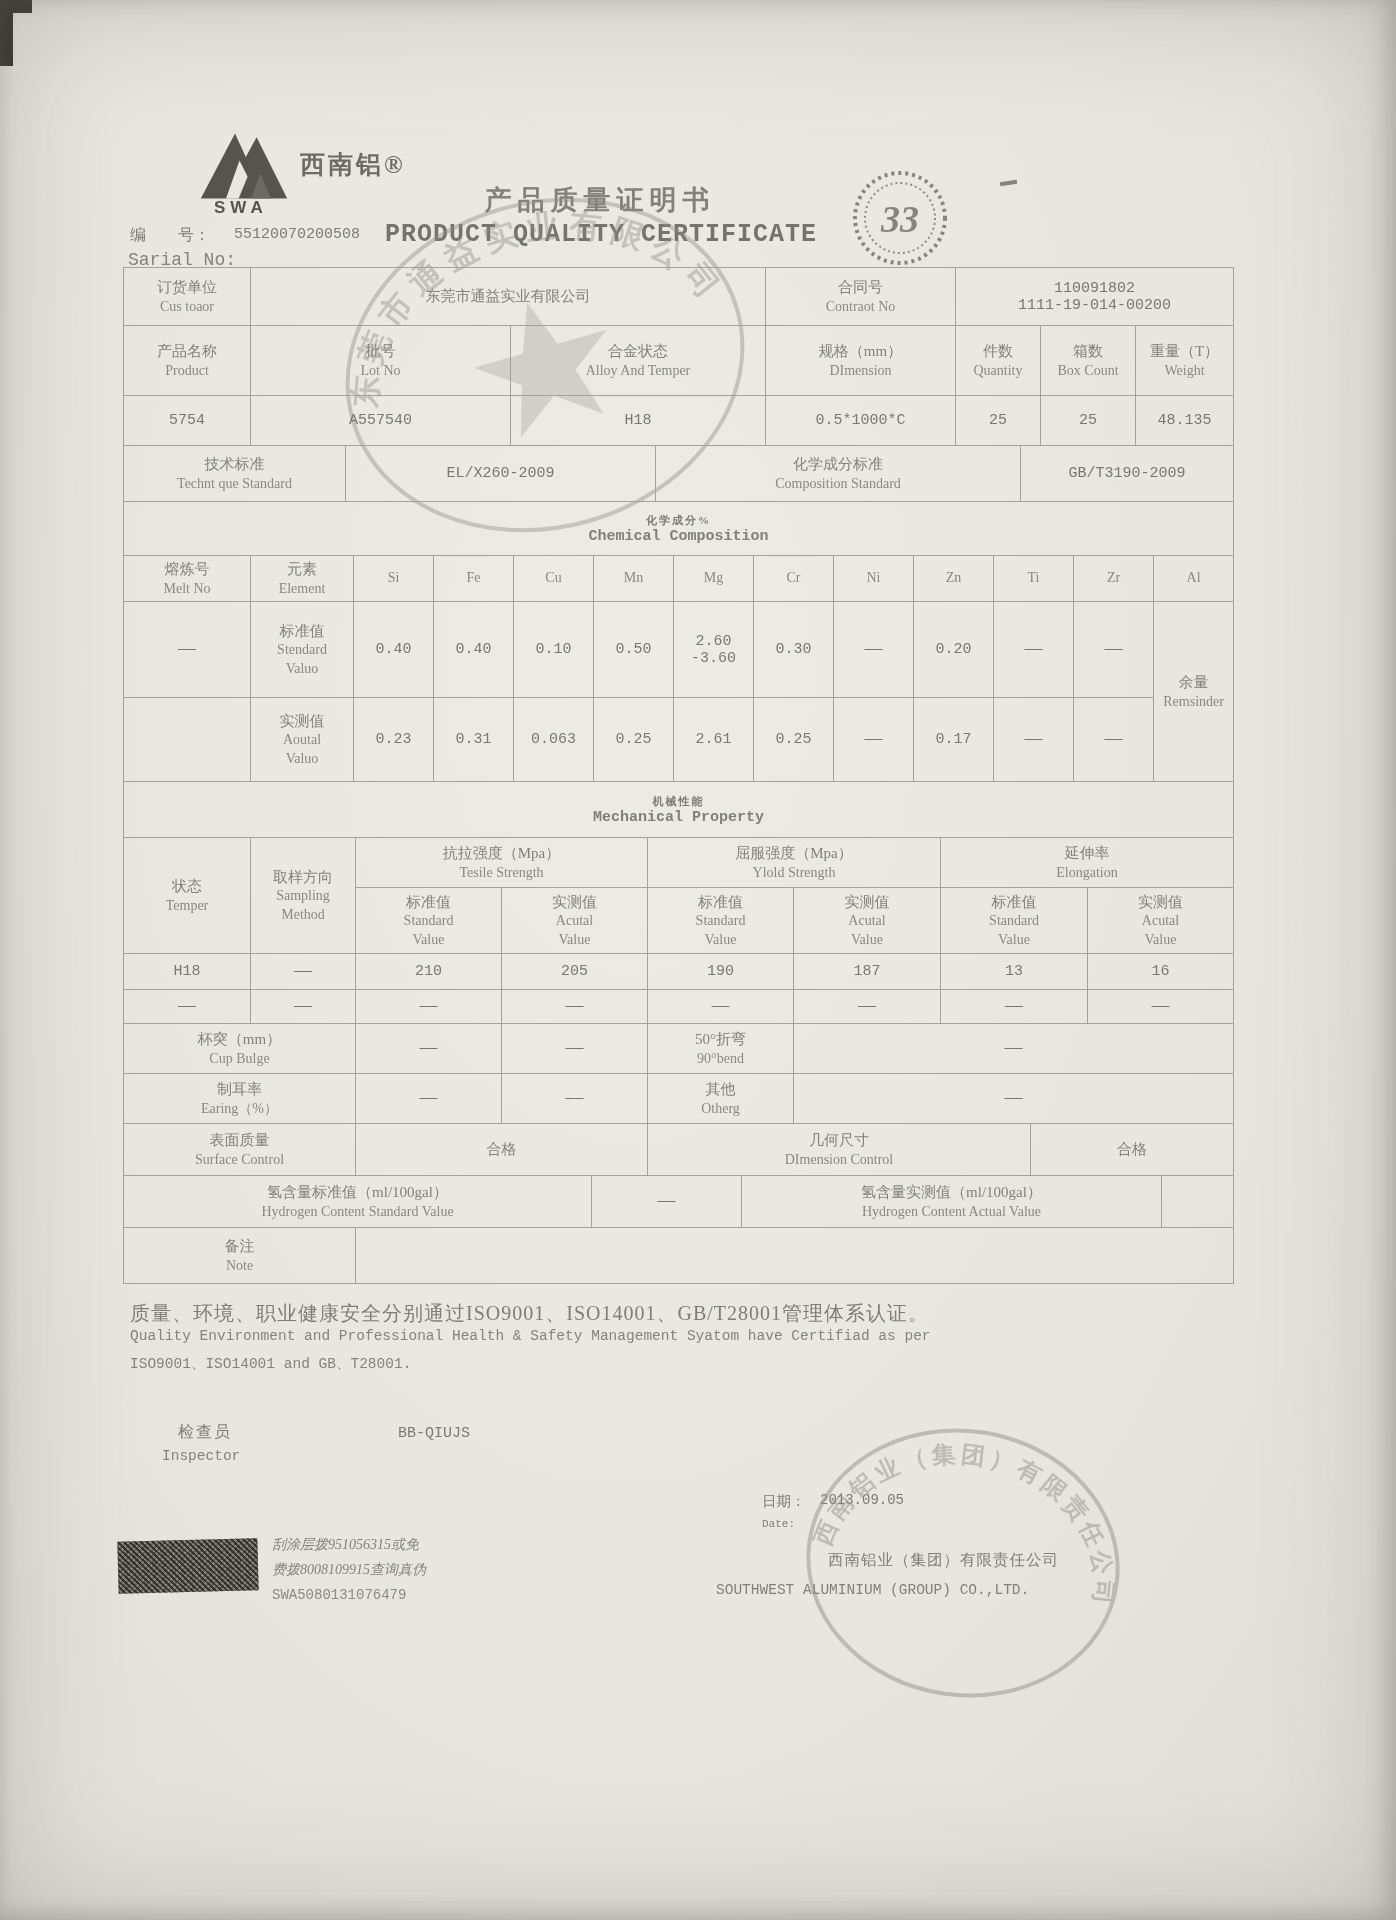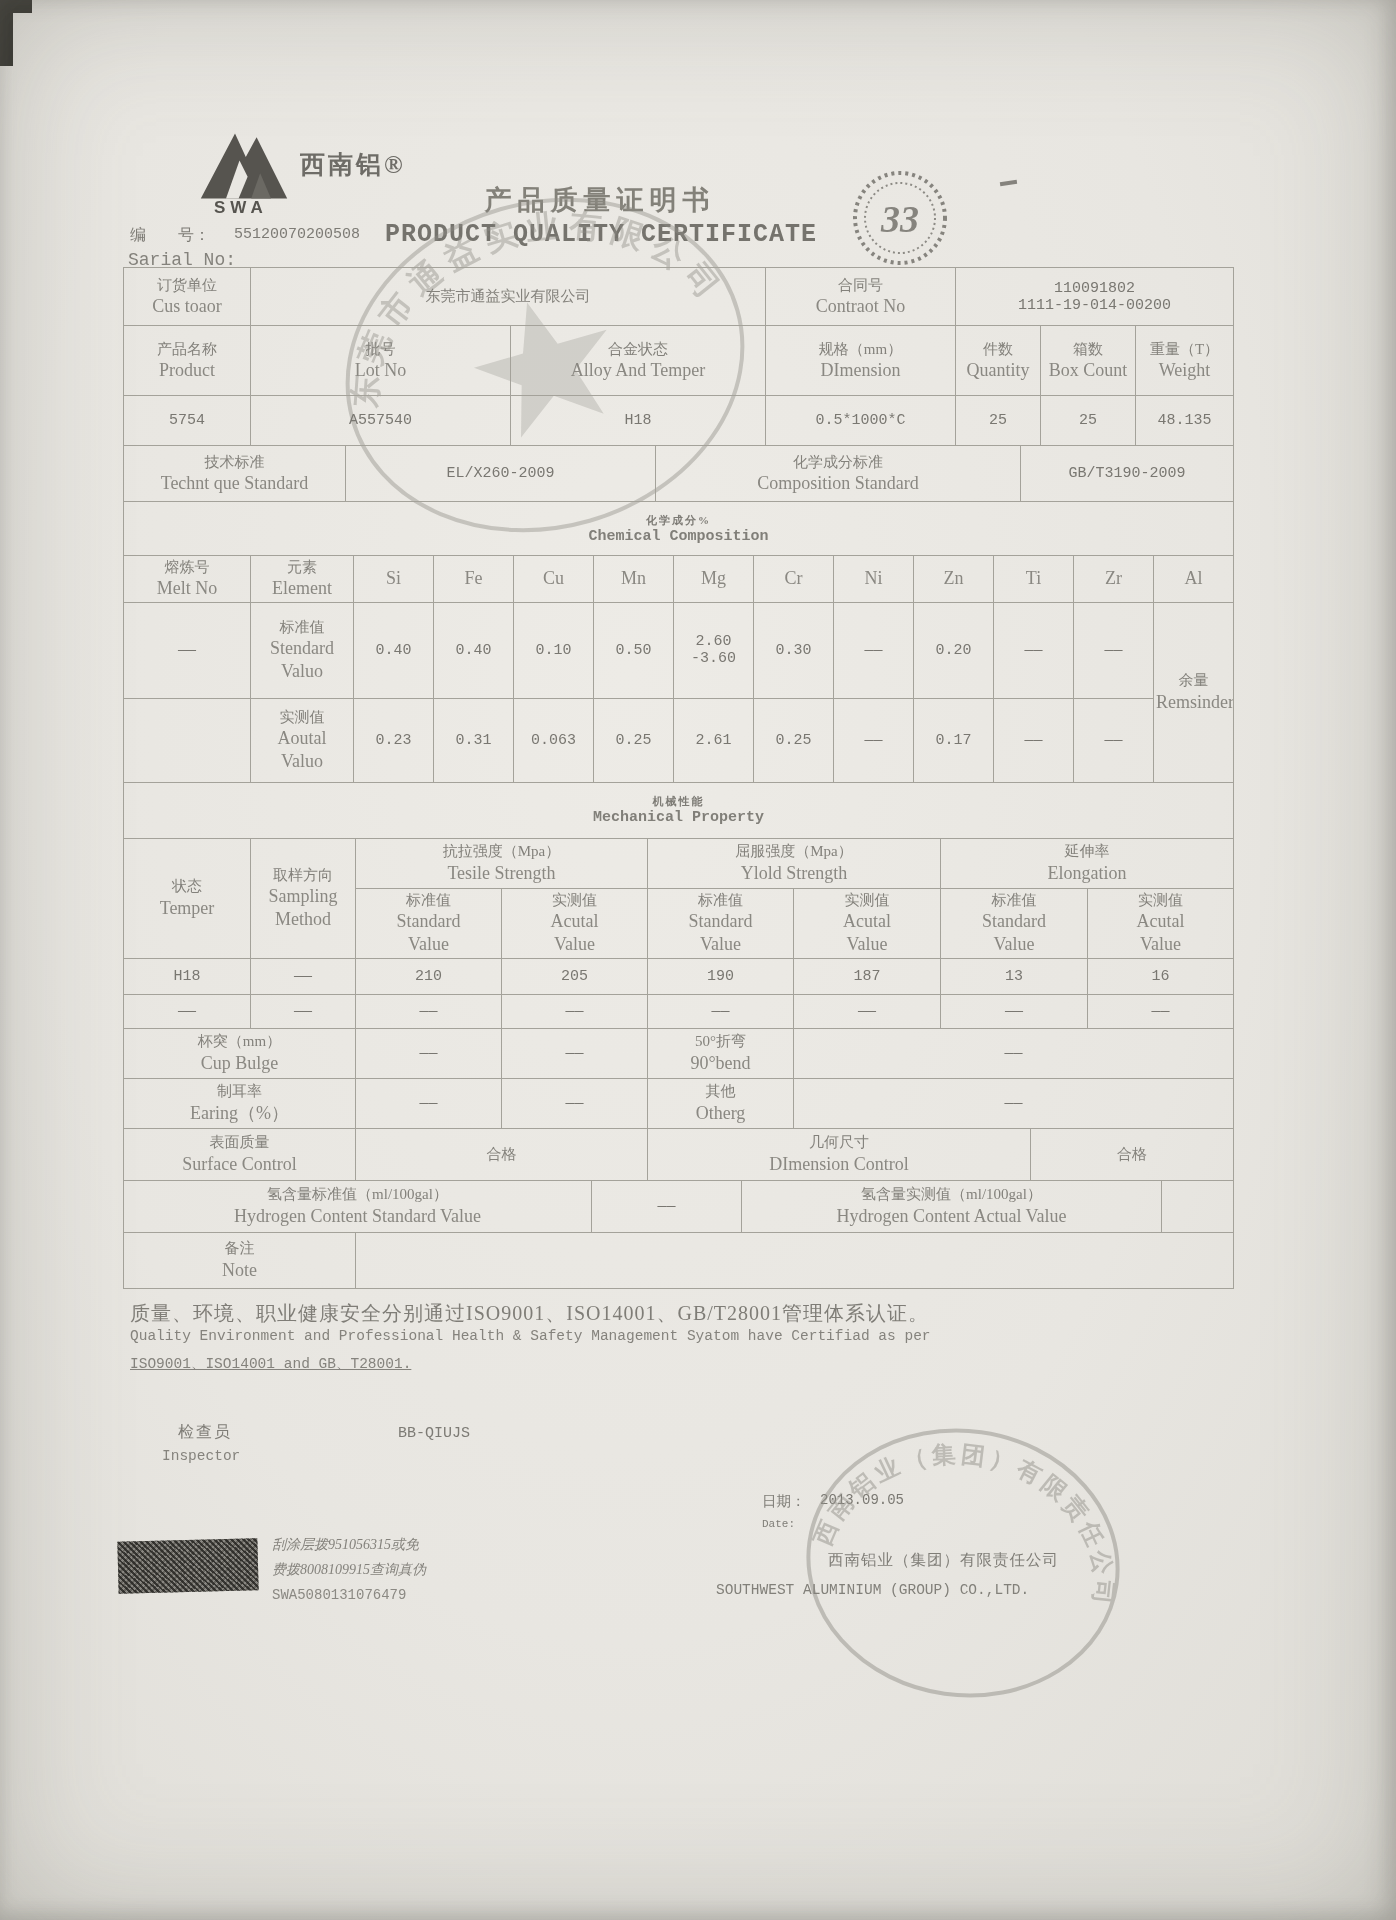--- a/index.html
+++ b/index.html
@@ -27,32 +27,32 @@
   
   .corner-a{left:0;top:0;width:32px;height:13px;background:#35342f;}
   .corner-b{left:0;top:0;width:13px;height:66px;background:#35342f;}
   .edge-dash{left:1000px;top:181px;width:17px;height:4px;background:#85837d;transform:rotate(-8deg);}
   
   .doc{left:123px;top:268px;width:1112px;z-index:2;}
   table{border-collapse:collapse;table-layout:fixed;width:1110px;margin-top:-1px;}
   td{border:1px solid #a4a29a;text-align:center;vertical-align:middle;padding:1px 2px;overflow:hidden;}
   .cn{font-size:15px;color:#83817b;line-height:1.35;}
   .cnb{font-size:11px;color:#7d7b75;letter-spacing:2px;font-weight:bold;}
-  .en{font-size:18px;color:#8a8882;line-height:1.3;}
+  .en{font-size:14px;color:#8a8882;line-height:1.3;}
   .enb{font-family:"Liberation Mono","DejaVu Sans Mono",monospace;font-size:15px;color:#817f79;font-weight:bold;}
   .val{font-family:"Liberation Mono","DejaVu Sans Mono",monospace;font-size:15px;color:#797771;}
   
   .seal{z-index:1;pointer-events:none;}
   .seal-customer{left:320px;top:170px;}
   .seal-qc{left:848px;top:166px;}
   .seal-bottom{left:788px;top:1408px;}
   
   .cert1{left:130px;top:1300px;font-size:20px;color:#7f7d77;letter-spacing:1px;}
   .cert2{left:130px;top:1328px;font-family:"Liberation Mono","DejaVu Sans Mono",monospace;font-size:14.5px;color:#85837d;}
-  .cert3{left:130px;top:1354px;font-family:"Liberation Mono","DejaVu Sans Mono",monospace;font-size:14.5px;color:#85837d;text-decoration:underline;}
+  .cert3{left:130px;top:1354px;font-family:"Liberation Mono","DejaVu Sans Mono",monospace;font-size:14.5px;color:#85837d;}
   .insp-cn{left:178px;top:1422px;font-size:16px;color:#7f7d77;letter-spacing:2px;}
   .insp-en{left:162px;top:1448px;font-family:"Liberation Mono","DejaVu Sans Mono",monospace;font-size:14.5px;color:#85837d;}
   .insp-val{left:398px;top:1425px;font-family:"Liberation Mono","DejaVu Sans Mono",monospace;font-size:15px;color:#7d7b75;}
   .date-cn{left:762px;top:1492px;font-size:14.5px;color:#7f7d77;}
   .date-val{left:820px;top:1492px;font-family:"Liberation Mono","DejaVu Sans Mono",monospace;font-size:14px;color:#7a7872;}
   .date-en{left:762px;top:1518px;font-family:"Liberation Mono","DejaVu Sans Mono",monospace;font-size:11px;color:#7f7d77;}
   .anti-block{left:118px;top:1540px;width:140px;height:52px;transform:rotate(-1.5deg);
     background:
       repeating-linear-gradient(45deg, rgba(42,41,38,.85) 0 2px, rgba(130,128,122,.35) 2px 4px),
       repeating-linear-gradient(-45deg, #57554f 0 2px, #8b8984 2px 4px);}

